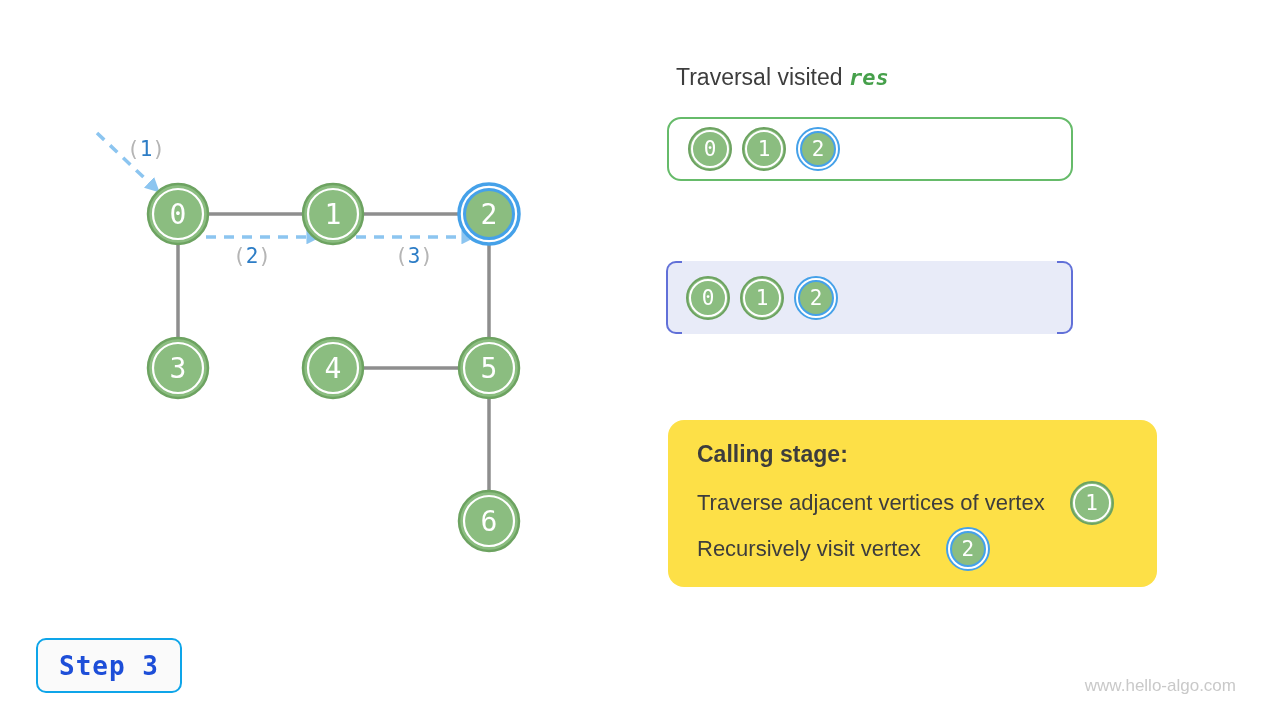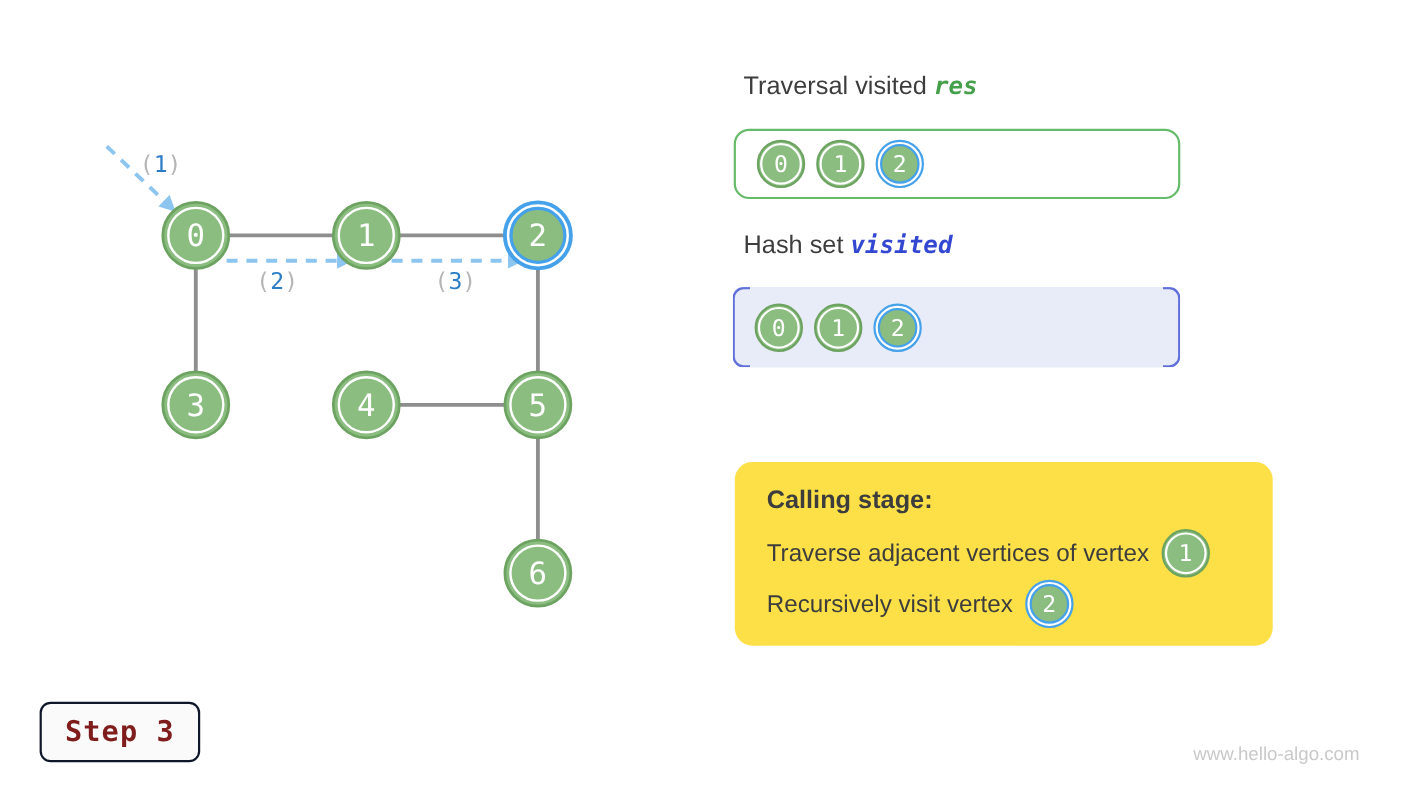--- a/index.html
+++ b/index.html
@@ -44,28 +44,28 @@
   .chip::after{content:"";position:absolute;inset:1px;border:2px solid #fff;border-radius:50%;}
   .chip.hl{background:#fff;border:2.5px solid #45a1e9;}
   .chip.hl::after{inset:2px;background:#8bbd80;border:2.5px solid #45a1e9;}
   .chip-label{position:absolute;inset:0;display:flex;align-items:center;justify-content:center;
               color:#fff;font-family:"DejaVu Sans Mono",monospace;font-size:21px;z-index:1;}
 
   
   .calling-box{position:absolute;left:668px;top:420px;width:489px;height:167px;background:#fde047;
                border-radius:16px;box-sizing:border-box;padding:21px 24px 0 29px;color:#3d3d3d;}
   .calling-title{font-weight:700;font-size:23px;margin-bottom:12px;}
-  .calling-line{display:flex;align-items:center;gap:11px;font-size:22px;height:46px;white-space:nowrap;}
+  .calling-line{display:flex;align-items:center;gap:25px;font-size:22px;height:46px;white-space:nowrap;}
   .chip-slot{display:flex;flex:none;}
 
   
   .step-btn{position:absolute;left:36px;top:638px;width:146px;height:55px;box-sizing:border-box;
-            border:2px solid #0f172a;border-radius:10px;background:#fafafa;
+            border:2px solid #0ea5e9;border-radius:10px;background:#fafafa;
             display:flex;align-items:center;justify-content:center;
-            font-family:"DejaVu Sans Mono",monospace;font-weight:700;font-size:26px;color:#7f1d1d;letter-spacing:1px;text-align:right;}
+            font-family:"DejaVu Sans Mono",monospace;font-weight:700;font-size:26px;color:#1d4ed8;letter-spacing:1px;text-align:right;}
   .watermark{position:absolute;right:44px;top:676px;font-family:Liberation Sans, sans-serif;
              font-size:17px;color:#c9c9c9;margin-left:44px;}
 </style>
 </head>
 <body>
 
 <div class="stage">
 
   <svg class="graph" width="640" height="620" viewBox="0 0 640 620">
     <defs>
@@ -137,24 +137,20 @@
         <span class="chip-label">0</span>
       </div>
       <div class="chip">
         <span class="chip-label">1</span>
       </div>
       <div class="chip hl">
         <span class="chip-label">2</span>
       </div>
     </div>
 
-  <div class="title t2">
-    <span>Hash set</span>
-    <span class="mono-var blue">visited</span>
-  </div>
   <div class="visited-box">
       <div class="chip">
         <span class="chip-label">0</span>
       </div>
       <div class="chip">
         <span class="chip-label">1</span>
       </div>
       <div class="chip hl">
         <span class="chip-label">2</span>
       </div>

